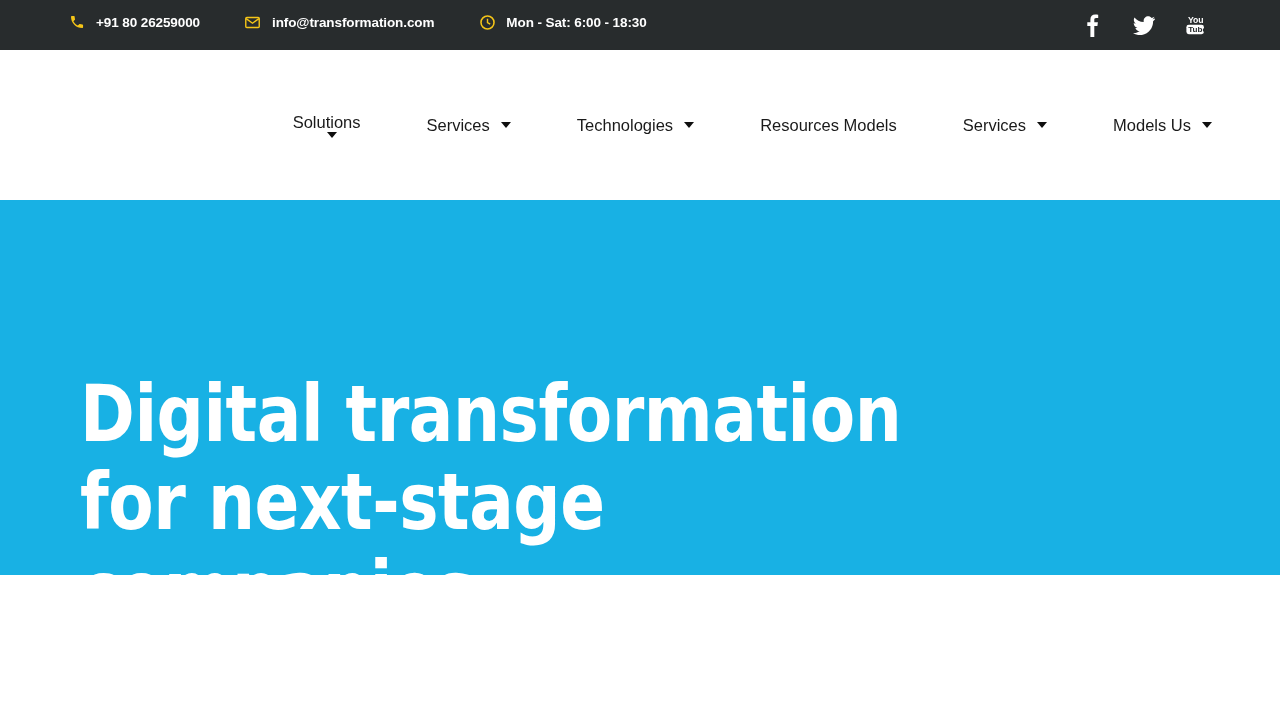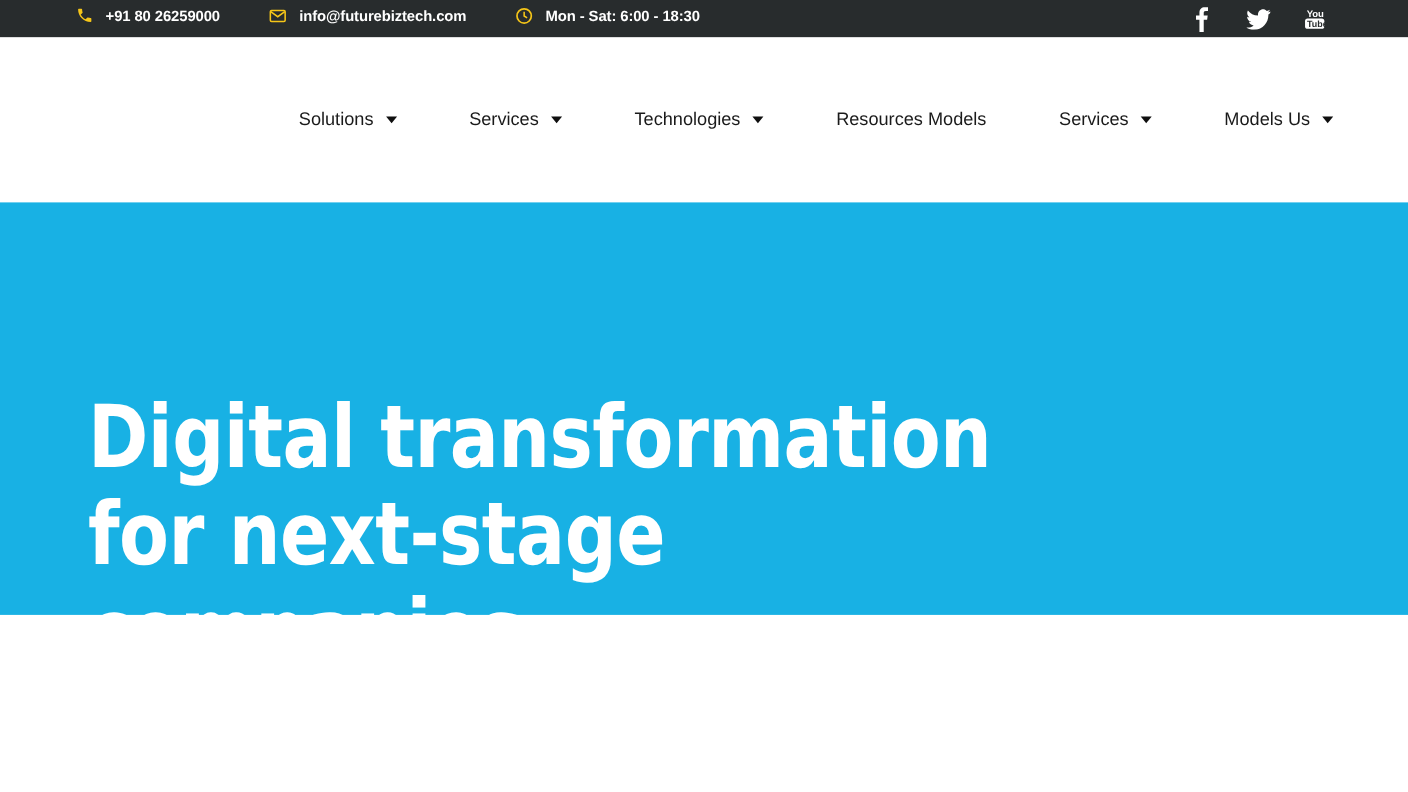--- a/index.html
+++ b/index.html
@@ -5,21 +5,21 @@
   * { box-sizing: border-box; margin: 0; padding: 0; }
   html, body {
     width: 1280px; height: 720px;
     overflow: hidden;
     background: #ffffff;
     font-family: "Liberation Sans", sans-serif;
   }
 
   
   .topbar {
-    height: 34px;
+    height: 50px;
     background: #282c2d;
     display: flex;
     align-items: center;
     padding: 0 0 6px 68px;
     position: relative;
   }
   .topbar-left {
     display: flex;
     align-items: center;
     gap: 0px;
@@ -128,21 +128,21 @@
     align-items: center;
     color: #1a1a1a;
     font-size: 16.5px;
     font-weight: 400;
     padding: 0 0 0 0;
     margin-left: 66px;
     white-space: nowrap;
     cursor: pointer;
     text-decoration: none;
   }
-  .nav-item:first-child { margin-left: 0; }
+  .nav-item:first-child { margin-left: 0; flex-direction: column; }
   .caret {
     width: 0; height: 0;
     margin-left: 11px;
     border-left: 5.5px solid transparent;
     border-right: 5.5px solid transparent;
     border-top: 6.5px solid #0f0f0f;
     display: inline-block;
   }
 
   
@@ -184,21 +184,21 @@
       <span class="contact-text">+91 80 26259000</span>
     </div>
 
     <div class="contact-item">
       <span class="ico">
         <svg width="17" height="17" viewBox="0 0 24 24" fill="none" stroke="currentColor" stroke-width="2">
             <rect x="2.5" y="5" width="19" height="14" rx="1.5"></rect>
             <path d="M3 6.5l9 6.5 9-6.5"></path>
           </svg>
       </span>
-      <span class="contact-text">info@futurebiztech.com</span>
+      <span class="contact-text">info@transformation.com</span>
     </div>
 
     <div class="contact-item">
       <span class="ico">
         <svg width="17" height="17" viewBox="0 0 24 24" fill="none" stroke="currentColor" stroke-width="2.2">
             <circle cx="12" cy="12" r="9.2"></circle>
             <path d="M12 6.6V12l3.8 2.4" stroke-width="2"></path>
           </svg>
       </span>
       <span class="contact-text">Mon - Sat: 6:00 - 18:30</span>

